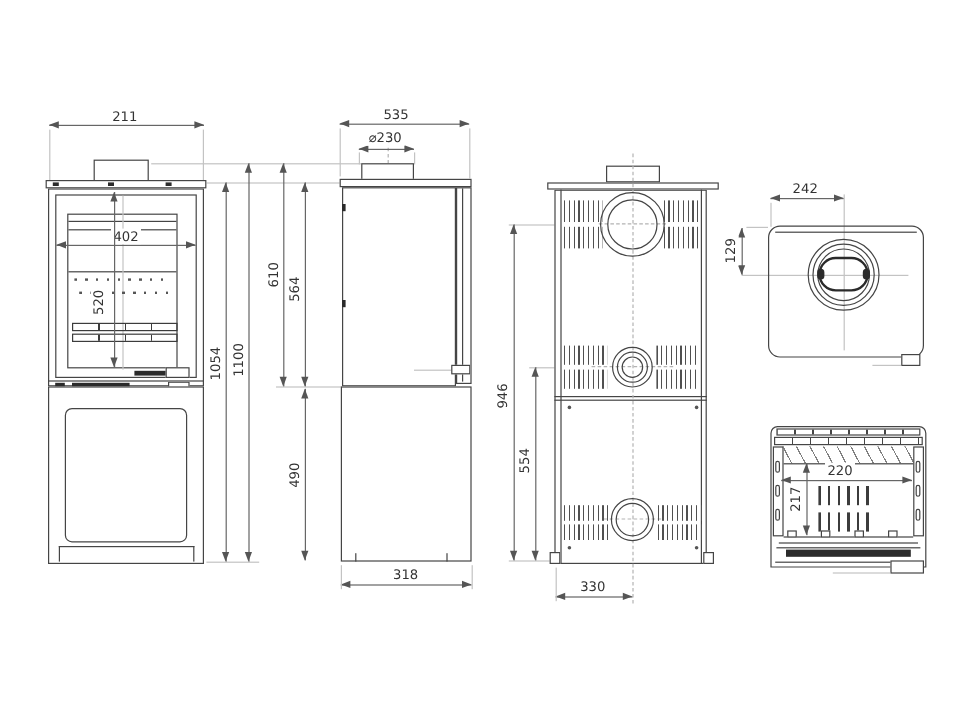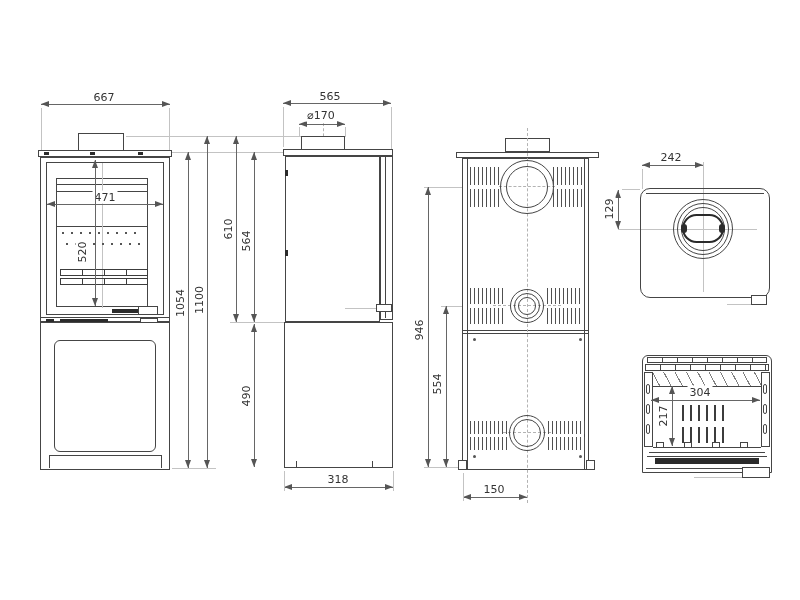--- a/index.html
+++ b/index.html
@@ -67,28 +67,28 @@
     <div class="box" style="left:140px;top:318px;width:18px;height:6px"></div>
     <div class="box" style="left:40px;top:322px;width:130px;height:148px"></div>
     <div class="box" style="left:54px;top:340px;width:102px;height:112px;border-radius:6px"></div>
     <div class="lh" style="left:49px;top:455px;width:113px"></div>
     <div class="lv" style="left:49px;top:455px;height:13px"></div>
     <div class="lv" style="left:161px;top:455px;height:13px"></div>
 
     <div class="dh" style="left:41px;top:104px;width:129px"></div>
     <div class="arr al" style="left:41px;top:101px"></div>
     <div class="arr ar" style="left:162px;top:101px"></div>
-    <div class="lab" style="left:104px;top:97px">667</div>
+    <div class="lab" style="left:104px;top:97px">211</div>
     <div class="ev" style="left:41px;top:108px;height:42px"></div>
     <div class="ev" style="left:169px;top:108px;height:42px"></div>
 
     <div class="dh" style="left:47px;top:204px;width:116px"></div>
     <div class="arr al" style="left:47px;top:201px"></div>
     <div class="arr ar" style="left:155px;top:201px"></div>
-    <div class="lab" style="left:105px;top:197px">471</div>
+    <div class="lab" style="left:105px;top:197px">402</div>
 
     <div class="dv" style="left:95px;top:160px;height:146px"></div>
     <div class="arr au" style="left:92px;top:160px"></div>
     <div class="arr ad" style="left:92px;top:298px"></div>
     <div class="lab rot" style="left:82px;top:252px">520</div>
 
     <div class="dv" style="left:188px;top:152px;height:316px"></div>
     <div class="arr au" style="left:185px;top:152px"></div>
     <div class="arr ad" style="left:185px;top:460px"></div>
     <div class="lab rot" style="left:180px;top:303px">1054</div>
@@ -110,28 +110,28 @@
     <div class="dark" style="left:285px;top:250px;width:3px;height:6px"></div>
     <div class="eh" style="left:345px;top:308px;width:31px"></div>
     <div class="box" style="left:376px;top:304px;width:16px;height:8px"></div>
     <div class="box" style="left:284px;top:322px;width:109px;height:146px"></div>
     <div class="lv" style="left:296px;top:461px;height:7px"></div>
     <div class="lv" style="left:372px;top:461px;height:7px"></div>
 
     <div class="dh" style="left:283px;top:103px;width:108px"></div>
     <div class="arr al" style="left:283px;top:100px"></div>
     <div class="arr ar" style="left:383px;top:100px"></div>
-    <div class="lab" style="left:330px;top:96px">565</div>
+    <div class="lab" style="left:330px;top:96px">535</div>
     <div class="ev" style="left:283px;top:107px;height:40px"></div>
     <div class="ev" style="left:391px;top:107px;height:42px"></div>
 
     <div class="dh" style="left:299px;top:124px;width:46px"></div>
     <div class="arr al" style="left:299px;top:121px"></div>
     <div class="arr ar" style="left:337px;top:121px"></div>
-    <div class="lab" style="left:321px;top:115px">⌀170</div>
+    <div class="lab" style="left:321px;top:115px">⌀230</div>
     <div class="ev" style="left:299px;top:127px;height:10px"></div>
     <div class="ev" style="left:345px;top:127px;height:10px"></div>
 
     <div class="dv" style="left:236px;top:136px;height:186px"></div>
     <div class="arr au" style="left:233px;top:136px"></div>
     <div class="arr ad" style="left:233px;top:314px"></div>
     <div class="lab rot" style="left:228px;top:229px">610</div>
 
     <div class="dv" style="left:254px;top:152px;height:170px"></div>
     <div class="arr au" style="left:251px;top:152px"></div>
@@ -198,21 +198,21 @@
     <div class="lab rot" style="left:419px;top:330px">946</div>
 
     <div class="dv" style="left:446px;top:306px;height:161px"></div>
     <div class="arr au" style="left:443px;top:306px"></div>
     <div class="arr ad" style="left:443px;top:459px"></div>
     <div class="lab rot" style="left:437px;top:384px">554</div>
 
     <div class="dh" style="left:463px;top:497px;width:64px"></div>
     <div class="arr al" style="left:463px;top:494px"></div>
     <div class="arr ar" style="left:519px;top:494px"></div>
-    <div class="lab" style="left:494px;top:489px">150</div>
+    <div class="lab" style="left:494px;top:489px">330</div>
     <div class="ev" style="left:463px;top:473px;height:28px"></div>
   </div>
 
   <div class="view">
     <div class="ev" style="left:703px;top:162px;height:130px"></div>
     <div class="eh" style="left:618px;top:229px;width:139px"></div>
     <div class="box nf" style="left:640px;top:188px;width:130px;height:110px;border-radius:10px"></div>
     <div class="lh" style="left:646px;top:193px;width:118px"></div>
     <div class="circle" style="left:673px;top:199px;width:60px;height:60px"></div>
     <div class="circle" style="left:677px;top:203px;width:52px;height:52px"></div>
@@ -259,21 +259,21 @@
     <div class="lh" style="left:649px;top:452px;width:116px"></div>
     <div class="lh" style="left:647px;top:456px;width:120px"></div>
     <div class="dark" style="left:655px;top:458px;width:104px;height:6px"></div>
     <div class="lh" style="left:646px;top:468px;width:122px"></div>
     <div class="box" style="left:742px;top:467px;width:28px;height:11px"></div>
     <div class="eh" style="left:694px;top:477px;width:48px"></div>
 
     <div class="dh" style="left:651px;top:400px;width:109px"></div>
     <div class="arr al" style="left:651px;top:397px"></div>
     <div class="arr ar" style="left:752px;top:397px"></div>
-    <div class="lab" style="left:700px;top:392px">304</div>
+    <div class="lab" style="left:700px;top:392px">220</div>
 
     <div class="dv" style="left:672px;top:386px;height:60px"></div>
     <div class="arr au" style="left:669px;top:386px"></div>
     <div class="arr ad" style="left:669px;top:438px"></div>
     <div class="lab rot" style="left:663px;top:416px">217</div>
   </div>
 
 </div>
 
 </body></html>

